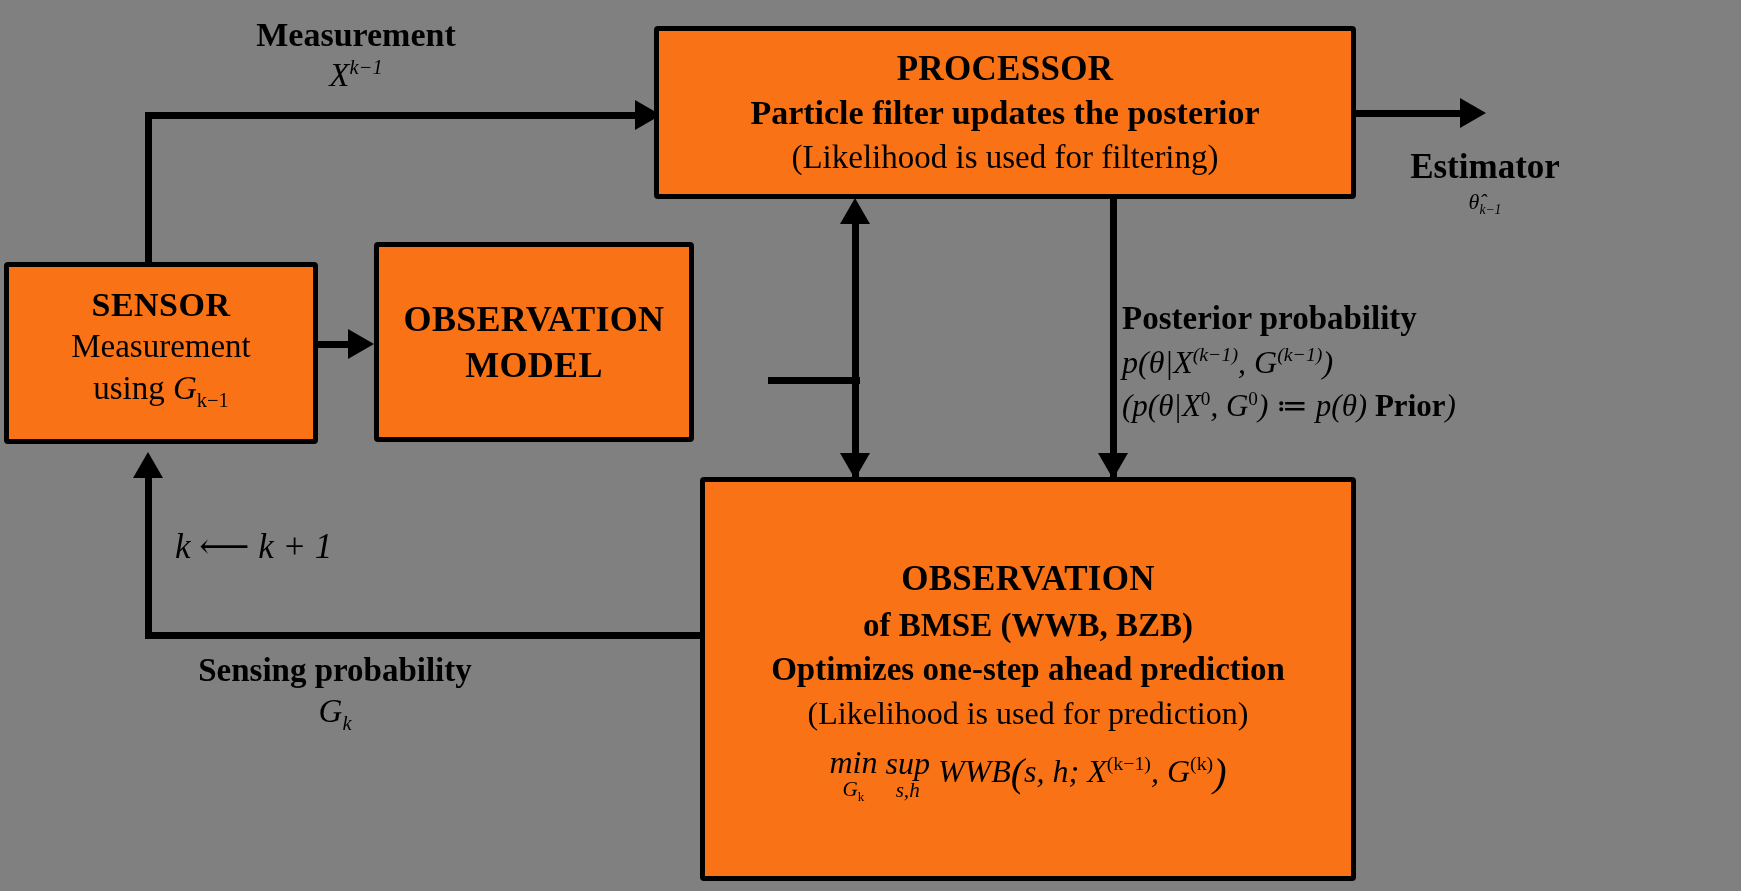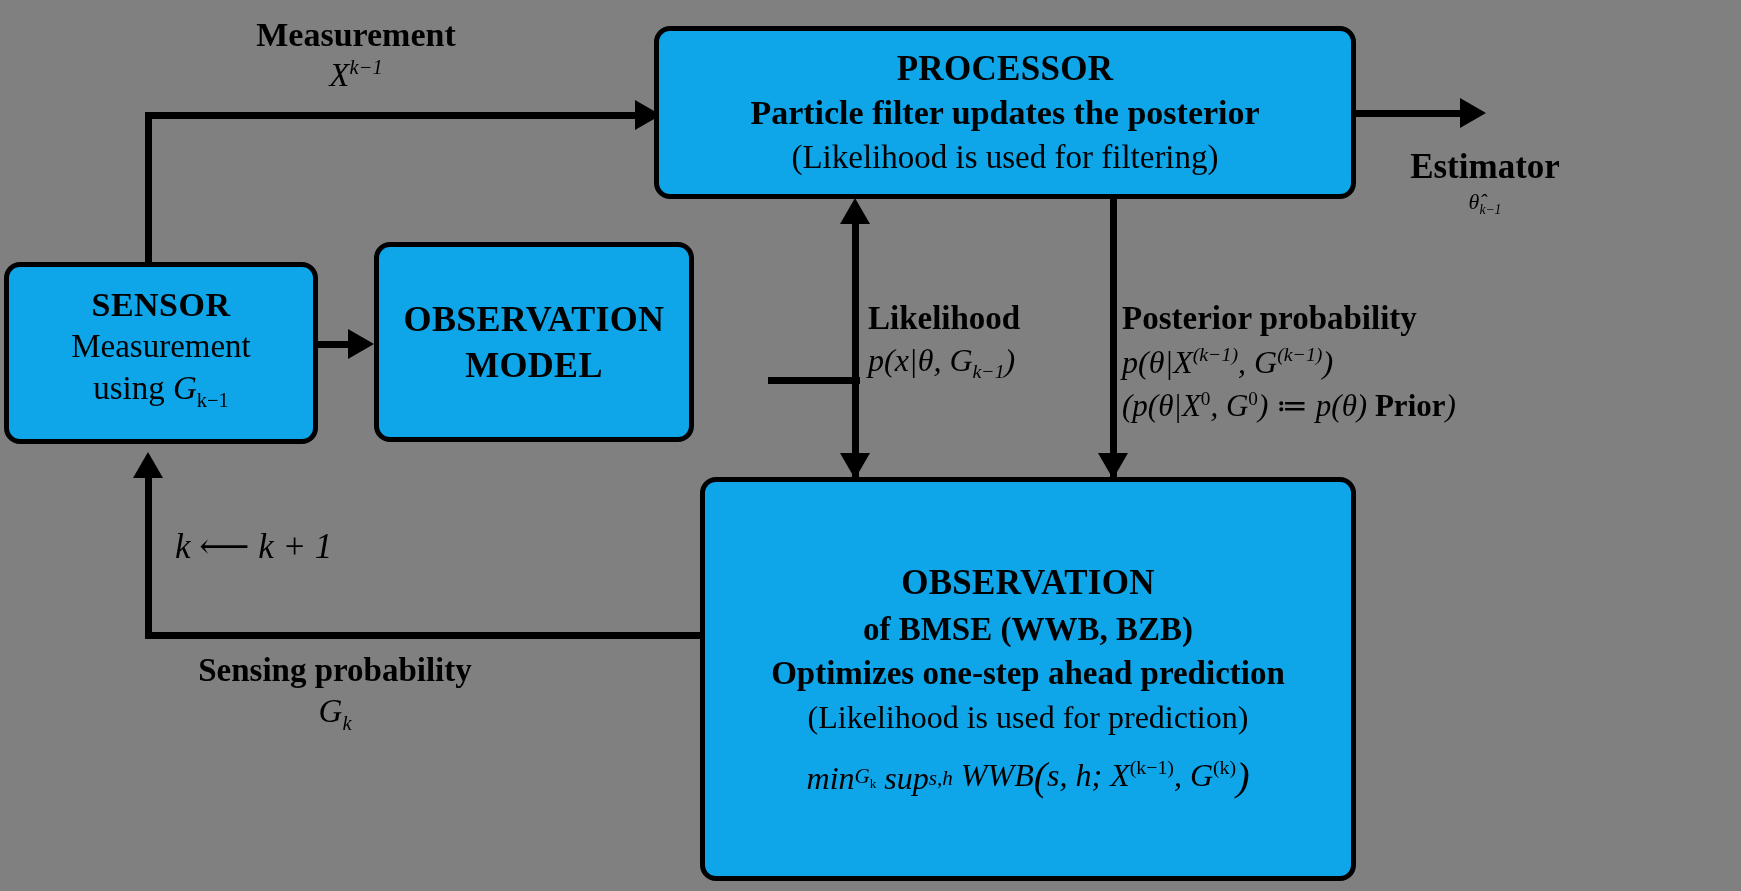--- a/index.html
+++ b/index.html
@@ -7,23 +7,23 @@
     width:1741px;height:891px;
     background:#808080;
     font-family:"Liberation Serif","DejaVu Serif",serif;
     overflow:hidden;
     position:relative;
   }
   #stage{position:absolute;left:0;top:0;width:1741px;height:891px;}
 
   .box{
     position:absolute;
-    background:#0ea5e9;
+    background:#f97316;
     border:5px solid #000000;
-    border-radius:16px;
+    border-radius:4px;
     box-sizing:border-box;
     display:flex;
     flex-direction:column;
     align-items:center;
     justify-content:center;
     text-align:center;
     color:#000;
     z-index:3;
   }
   .box .ttl{font-weight:bold;}
@@ -55,21 +55,21 @@
   .seg{position:absolute;background:#000;z-index:2;}
   .arrowhead{position:absolute;width:0;height:0;z-index:2;}
   .ah-right{border-top:15px solid transparent;border-bottom:15px solid transparent;border-left:26px solid #000;}
   .ah-up{border-left:15px solid transparent;border-right:15px solid transparent;border-bottom:26px solid #000;}
   .ah-down{border-left:15px solid transparent;border-right:15px solid transparent;border-top:26px solid #000;}
 
   
   .mi{font-style:italic;}
   sup.sm{font-size:.62em;vertical-align:super;font-style:normal;}
   sub.sm{font-size:.62em;vertical-align:sub;font-style:normal;}
-  .bigop{display:inline-flex;flex-direction:row;align-items:center;vertical-align:middle;line-height:1;}
+  .bigop{display:inline-flex;flex-direction:column;align-items:center;vertical-align:middle;line-height:1;}
   .bigop .sub{font-size:.66em;font-style:italic;margin-top:1px;}
   .paren{font-size:1.25em;vertical-align:-0.12em;}
 </style>
 </head>
 <body>
 
 <div id="stage">
 
   <div class="seg" style="left:145px;top:112px;width:7px;height:160px;"></div>
   <div class="seg" style="left:145px;top:112px;width:492px;height:7px;"></div>
@@ -140,26 +140,20 @@
     </div>
   </div>
 
   <div class="lbl" style="left:1340px;top:147px;width:290px;font-size:35px;">
     <div class="b">Estimator</div>
     <div style="font-size:22px;margin-top:4px;">
       <span class="mi">θ̂</span><sub class="sm" style="font-style:italic;">k−1</sub>
     </div>
   </div>
 
-  <div class="lbl" style="left:868px;top:300px;width:250px;font-size:33px;text-align:left;">
-    <div class="b">Likelihood</div>
-    <div style="font-size:32px;margin-top:6px;">
-      <span class="mi">p(x|θ, G</span><sub class="sm" style="font-style:italic;">k−1</sub><span class="mi">)</span>
-    </div>
-  </div>
 
   <div class="lbl" style="left:1122px;top:300px;width:620px;font-size:33px;text-align:left;">
     <div class="b">Posterior probability</div>
     <div style="font-size:32px;margin-top:6px;">
       <span class="mi">p(θ|X</span><sup class="sm" style="font-style:italic;">(k−1)</sup><span class="mi">, G</span><sup class="sm" style="font-style:italic;">(k−1)</sup><span class="mi">)</span>
     </div>
     <div style="font-size:31px;margin-top:8px;">
       <span class="mi">(p(θ|X</span><sup class="sm">0</sup><span class="mi">, G</span><sup class="sm">0</sup><span class="mi">) ≔ p(θ) </span><span class="b">Prior</span><span class="mi">)</span>
     </div>
   </div>

